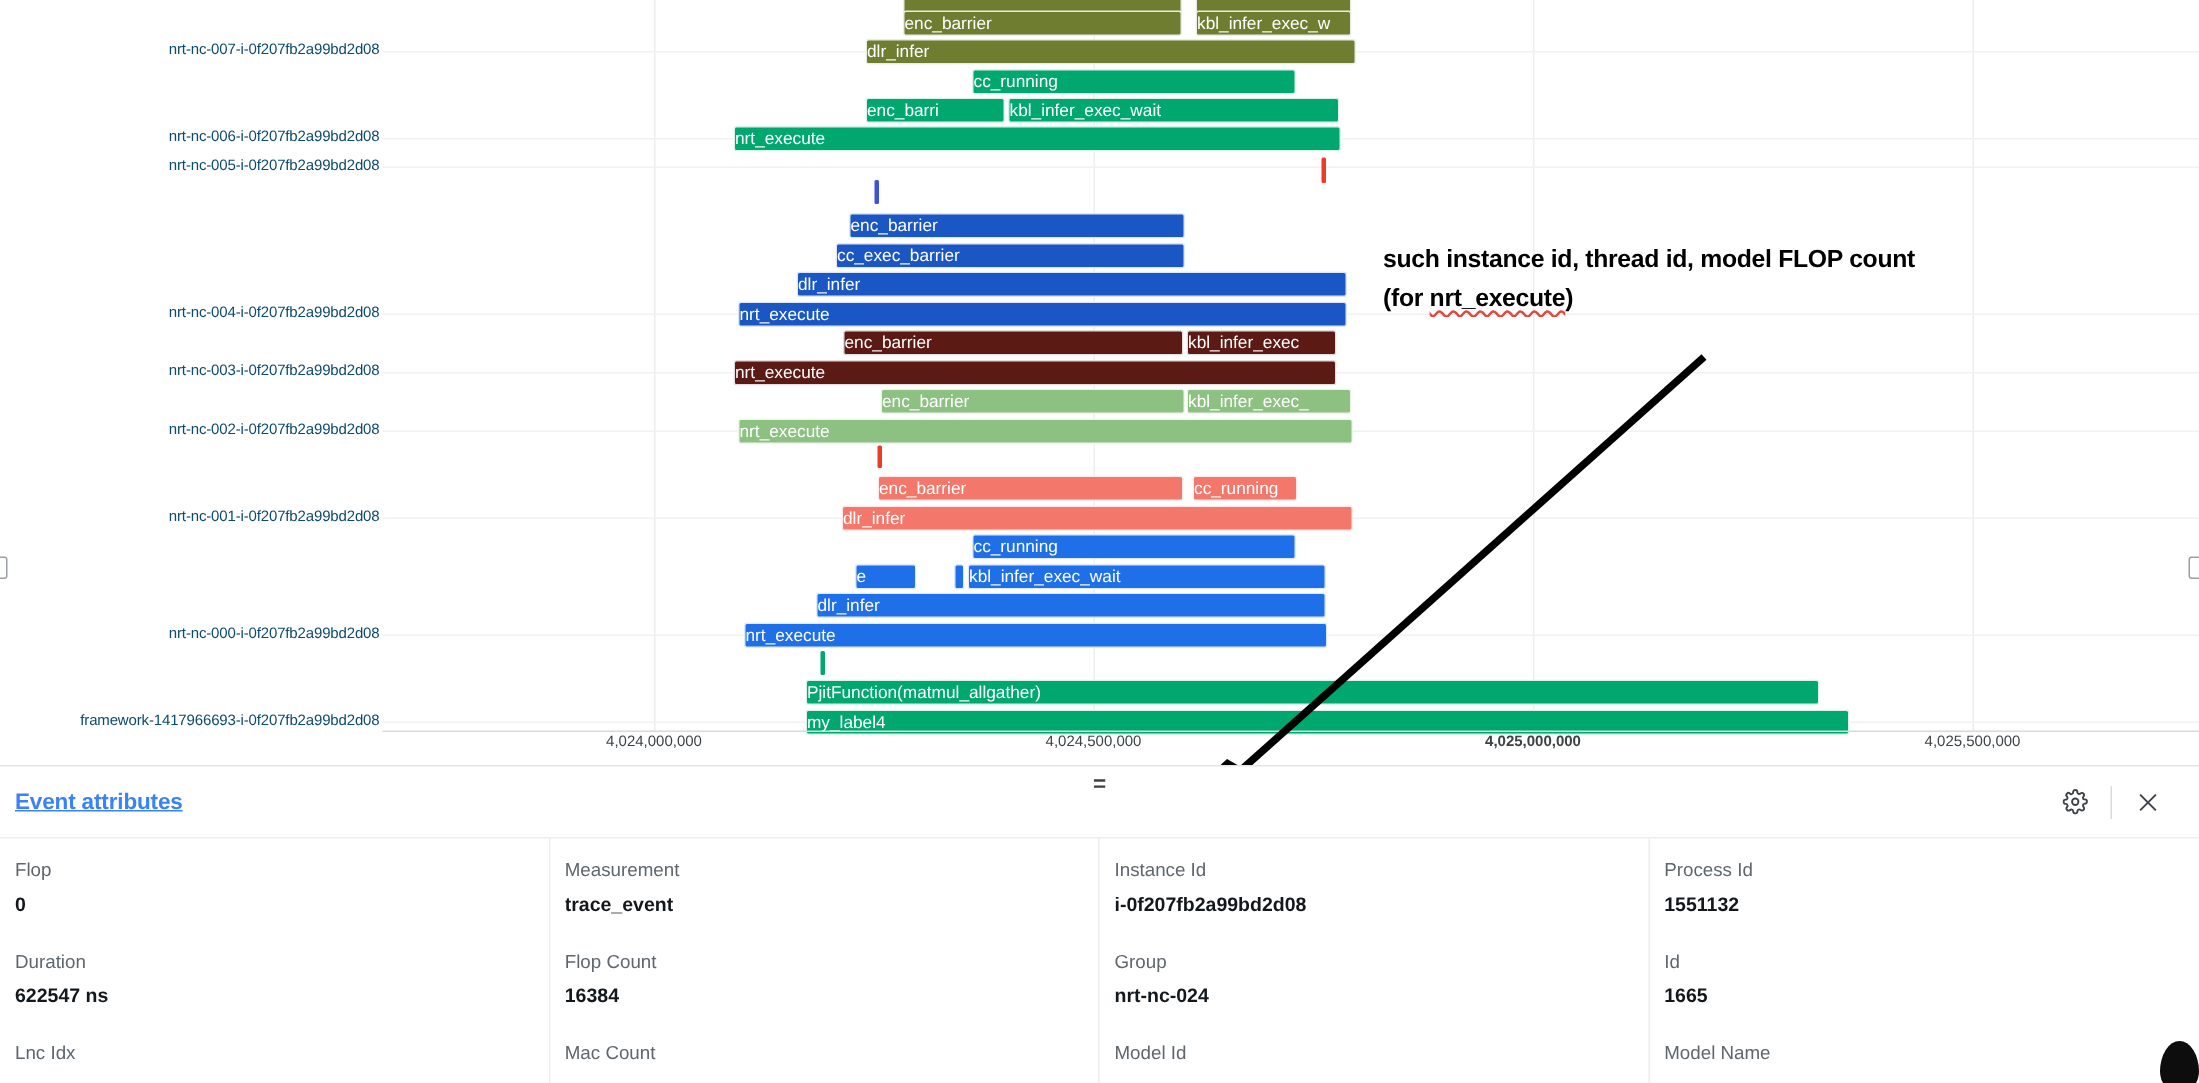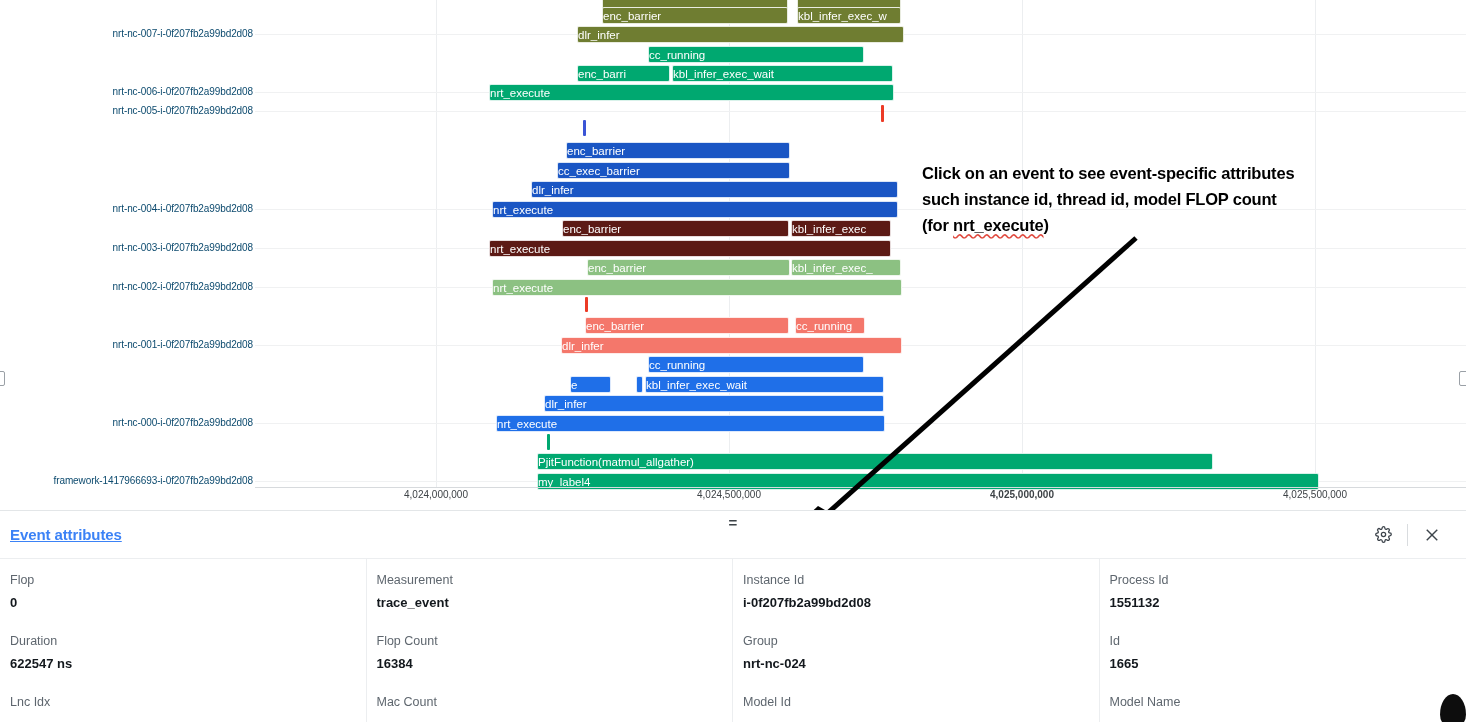--- a/index.html
+++ b/index.html
@@ -206,42 +206,41 @@
         <div class="bar" style="left: 585px; top: 317px; width: 204px; background: rgb(244, 119, 107);">enc_barrier</div>
         <div class="bar" style="left: 795px; top: 317px; width: 70px; background: rgb(244, 119, 107);">cc_running</div>
         <div class="bar" style="left: 561px; top: 337px; width: 341px; background: rgb(244, 119, 107);">dlr_infer</div>
         <div class="bar" style="left: 648px; top: 356px; width: 216px; background: rgb(31, 111, 232);">cc_running</div>
         <div class="bar" style="left: 570px; top: 376px; width: 41px; background: rgb(31, 111, 232);">e</div>
         <div class="bar" style="left: 636px; top: 376px; width: 7px; background: rgb(31, 111, 232);"></div>
         <div class="bar" style="left: 645px; top: 376px; width: 239px; background: rgb(31, 111, 232);">kbl_infer_exec_wait</div>
         <div class="bar" style="left: 544px; top: 395px; width: 340px; background: rgb(31, 111, 232);">dlr_infer</div>
         <div class="bar" style="left: 496px; top: 415px; width: 389px; background: rgb(31, 111, 232);">nrt_execute</div>
         <div class="bar" style="left: 537px; top: 453px; width: 676px; background: rgb(0, 168, 112);">PjitFunction(matmul_allgather)</div>
-        <div class="bar" style="left: 537px; top: 473px; width: 782px; background: rgb(0, 168, 112);">my_label4</div>
+        <div class="bar" style="left: 537px; top: 473px; width: 696px; background: rgb(0, 168, 112);">my_label4</div>
       </div>
     <div id="ticks-layer">
         <div class="tickmark" style="left: 583px; top: 120px; height: 16px; background: rgb(59, 85, 214);"></div>
         <div class="tickmark" style="left: 881px; top: 105px; height: 17px; background: rgb(236, 59, 38);"></div>
         <div class="tickmark" style="left: 585px; top: 297px; height: 15px; background: rgb(236, 59, 38);"></div>
         <div class="tickmark" style="left: 547px; top: 434px; height: 16px; background: rgb(0, 168, 112);"></div>
       </div>
     <div class="axis-line" style="top:487px;"></div>
     <div id="xticks-layer">
         <div class="xtick" style="left: 436px; top: 489px;">4,024,000,000</div>
         <div class="xtick" style="left: 729px; top: 489px;">4,024,500,000</div>
         <div class="xtick" style="left: 1022px; top: 489px; font-weight: bold;">4,025,000,000</div>
         <div class="xtick" style="left: 1315px; top: 489px;">4,025,500,000</div>
       </div>
 
     <div class="edge-handle" style="left:-4px; top:371px;"></div>
     <div class="edge-handle" style="left:1459px; top:371px;"></div>
   </div>
 
   <div id="annotation">
-    <div>Click on an event to see event-specific attributes</div>
     <div>such instance id, thread id, model FLOP count</div>
     <div>
       <span>(for </span><span class="squiggle">nrt_execute</span><span>)</span>
     </div>
   </div>
 
   <svg id="arrow" viewBox="0 0 400 320">
     <line x1="376" y1="8" x2="42" y2="306" stroke="#000" stroke-width="5"></line>
     <polygon points="42,312 72,284 58,276 30,302" fill="#000"></polygon>
     <polygon points="18,318 62,300 44,280" fill="#000"></polygon>

